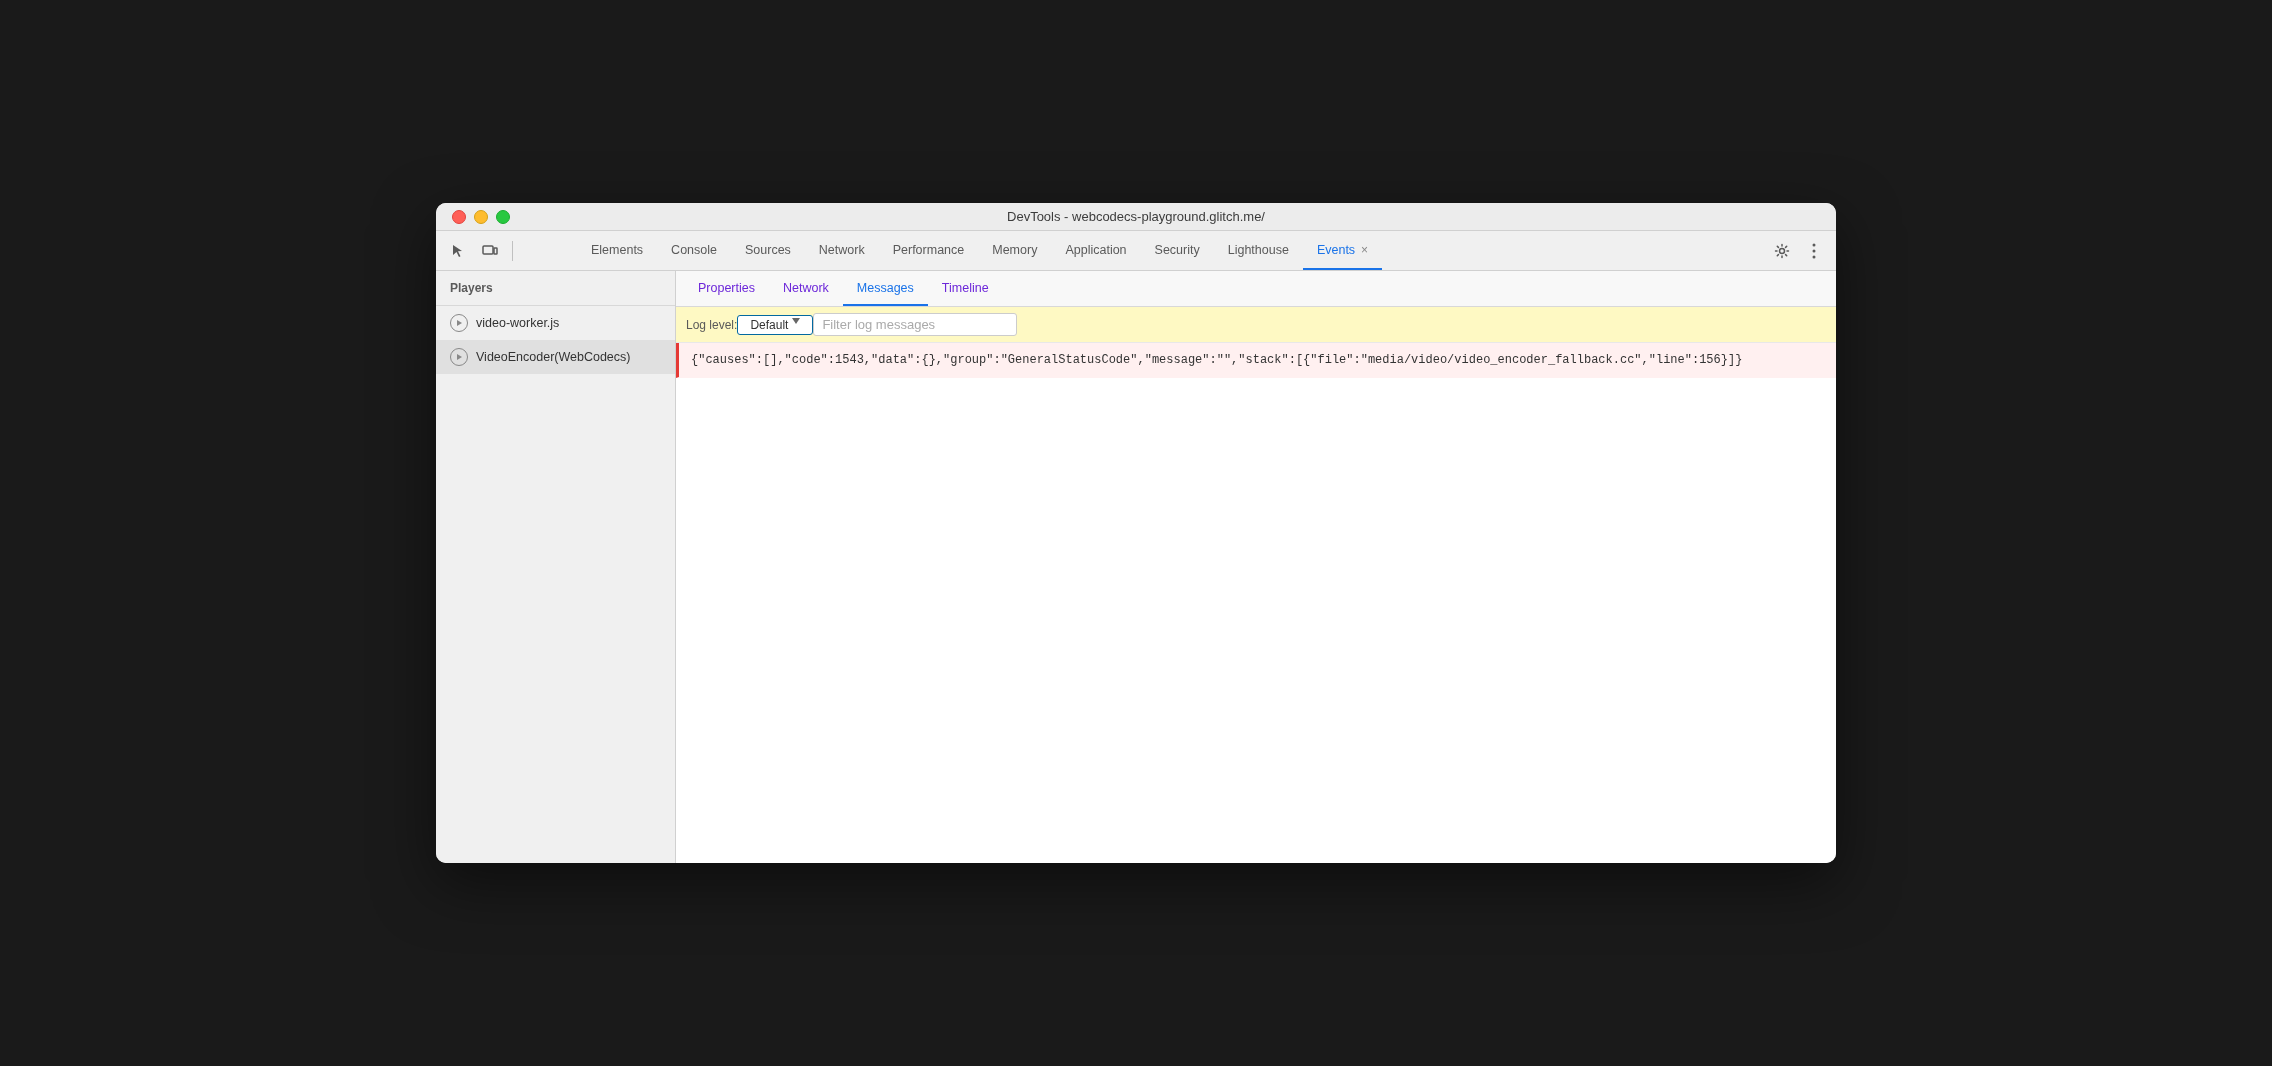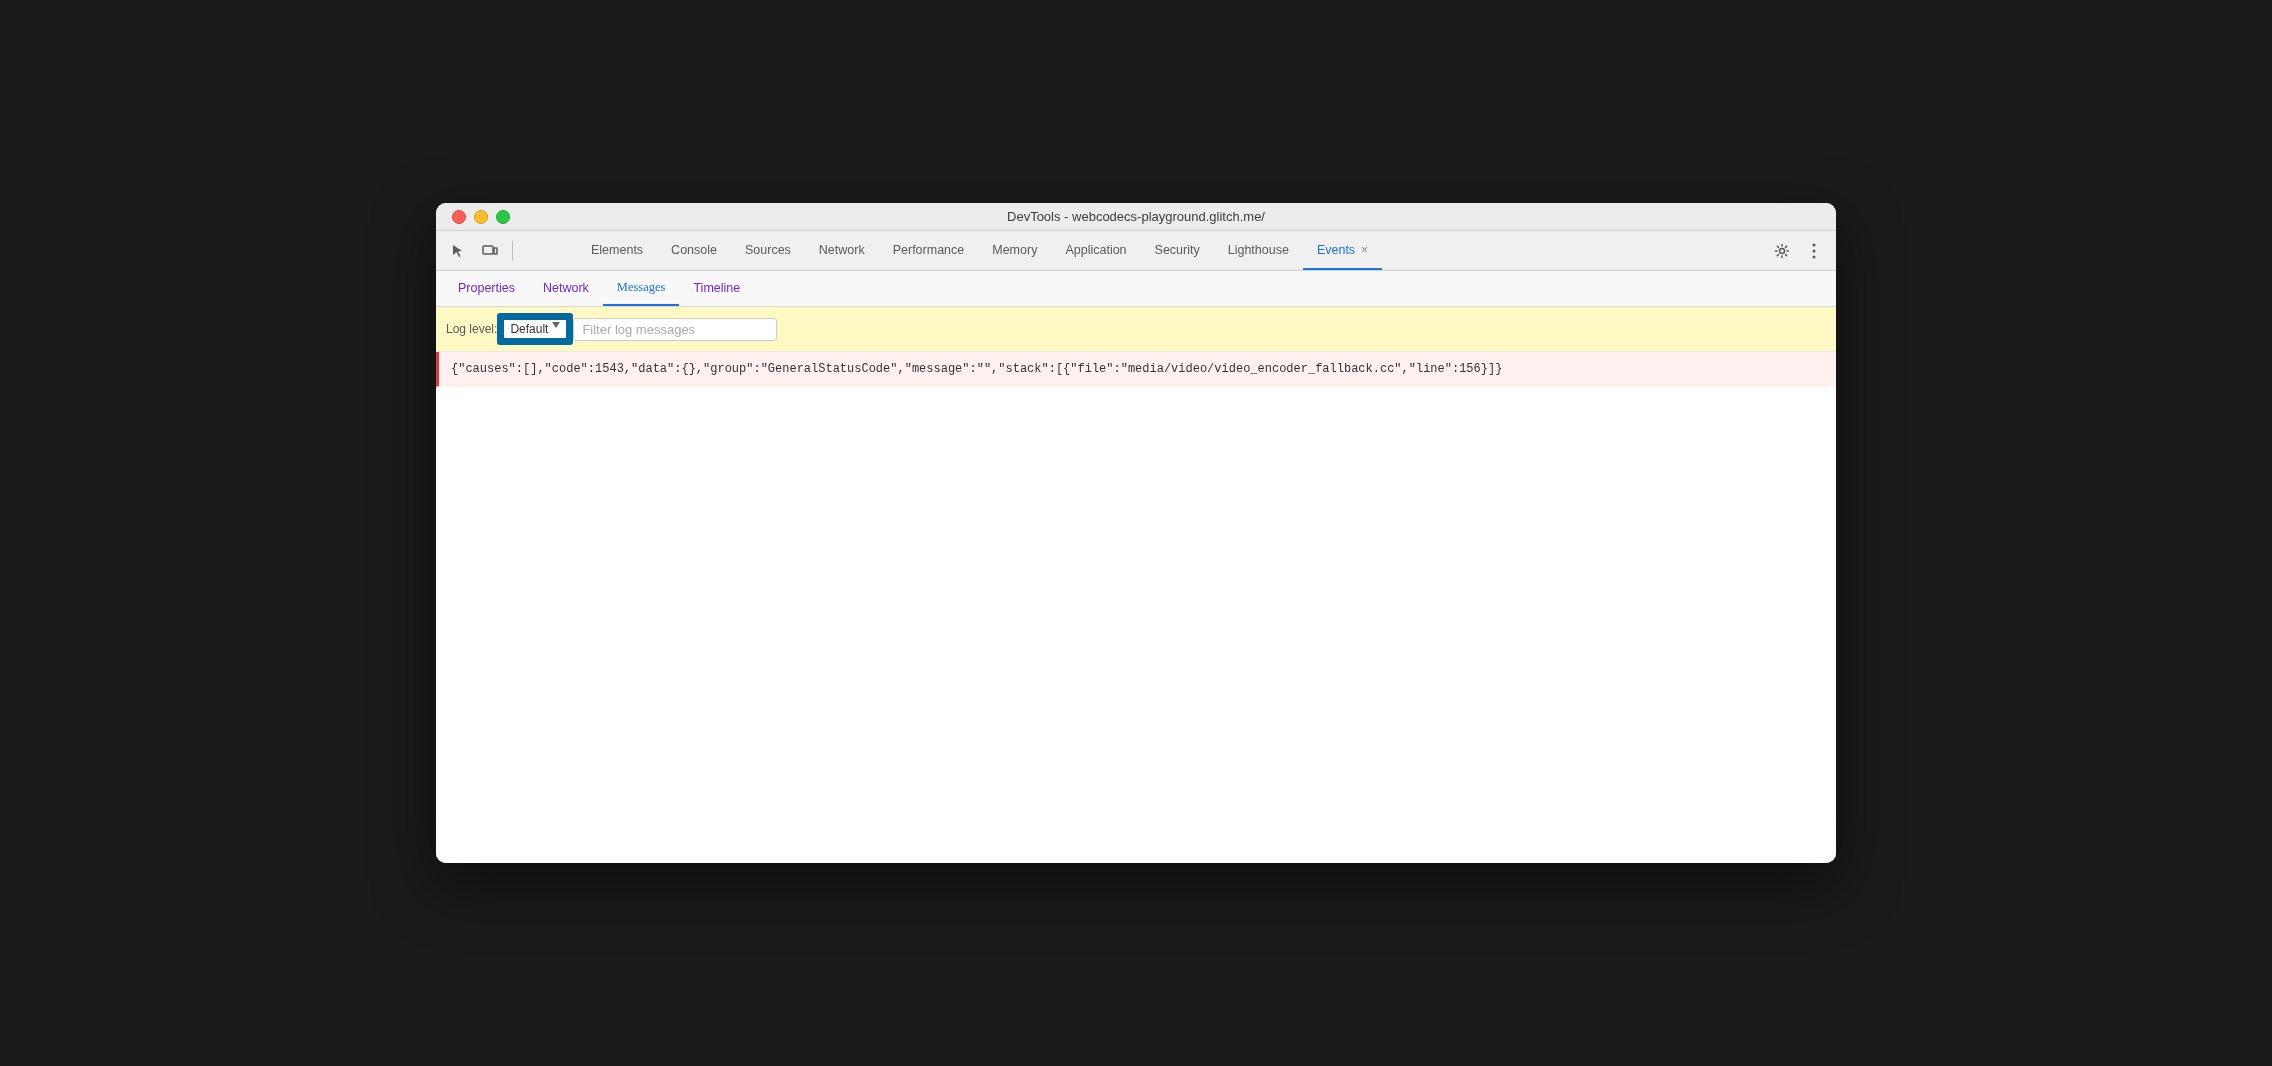--- a/index.html
+++ b/index.html
@@ -221,43 +221,42 @@
       align-items: center;
       font-size: 12.5px;
       color: #6d28d9;
       cursor: pointer;
       border-bottom: 2px solid transparent;
     }
 
     .sub-tab.active {
       color: #1a73e8;
       border-bottom: 2px solid #1a73e8;
-      font-family: Liberation Serif, serif;
     }
 
     .log-controls {
       display: flex;
       align-items: center;
       padding: 6px 10px;
       border-bottom: 1px solid #e8e8e8;
       background: #fef9c3;
     }
 
     .log-label {
       font-size: 12px;
       color: #5a5a5a;
     }
 
     .log-select {
       display: flex;
       gap: 4px;
       background: #fff;
-      border: 7px solid #0369a1;
+      border: 1px solid #0369a1;
       border-radius: 3px;
-      padding: 2px 6px;
+      padding: 2px 12px;
       font-size: 12px;
       cursor: pointer;
       color: #333;
     }
 
     .filter-input {
       border: 1px solid #ccc;
       border-radius: 3px;
       padding: 3px 8px;
       font-size: 13px;
@@ -370,20 +369,41 @@
           <circle cx="2" cy="2" r="1.5"></circle>
           <circle cx="2" cy="8" r="1.5"></circle>
           <circle cx="2" cy="14" r="1.5"></circle>
         </svg>
       </button>
     </div>
   </div>
 
   <div class="devtools-body">
 
+    <div class="sidebar">
+      <div class="sidebar-header">Players</div>
+
+      <div class="sidebar-item">
+        <div class="play-icon">
+          <svg viewBox="0 0 8 8" fill="#888">
+            <polygon points="2,1 7,4 2,7"></polygon>
+          </svg>
+        </div>
+        <span>video-worker.js</span>
+      </div>
+
+      <div class="sidebar-item active">
+        <div class="play-icon">
+          <svg viewBox="0 0 8 8" fill="#888">
+            <polygon points="2,1 7,4 2,7"></polygon>
+          </svg>
+        </div>
+        <span>VideoEncoder(WebCodecs)</span>
+      </div>
+    </div>
 
     <div class="main-content">
 
       <div class="sub-tabs-bar">
         <div class="sub-tab">
           <span>Properties</span>
         </div>
         <div class="sub-tab">
           <span>Network</span>
         </div>

